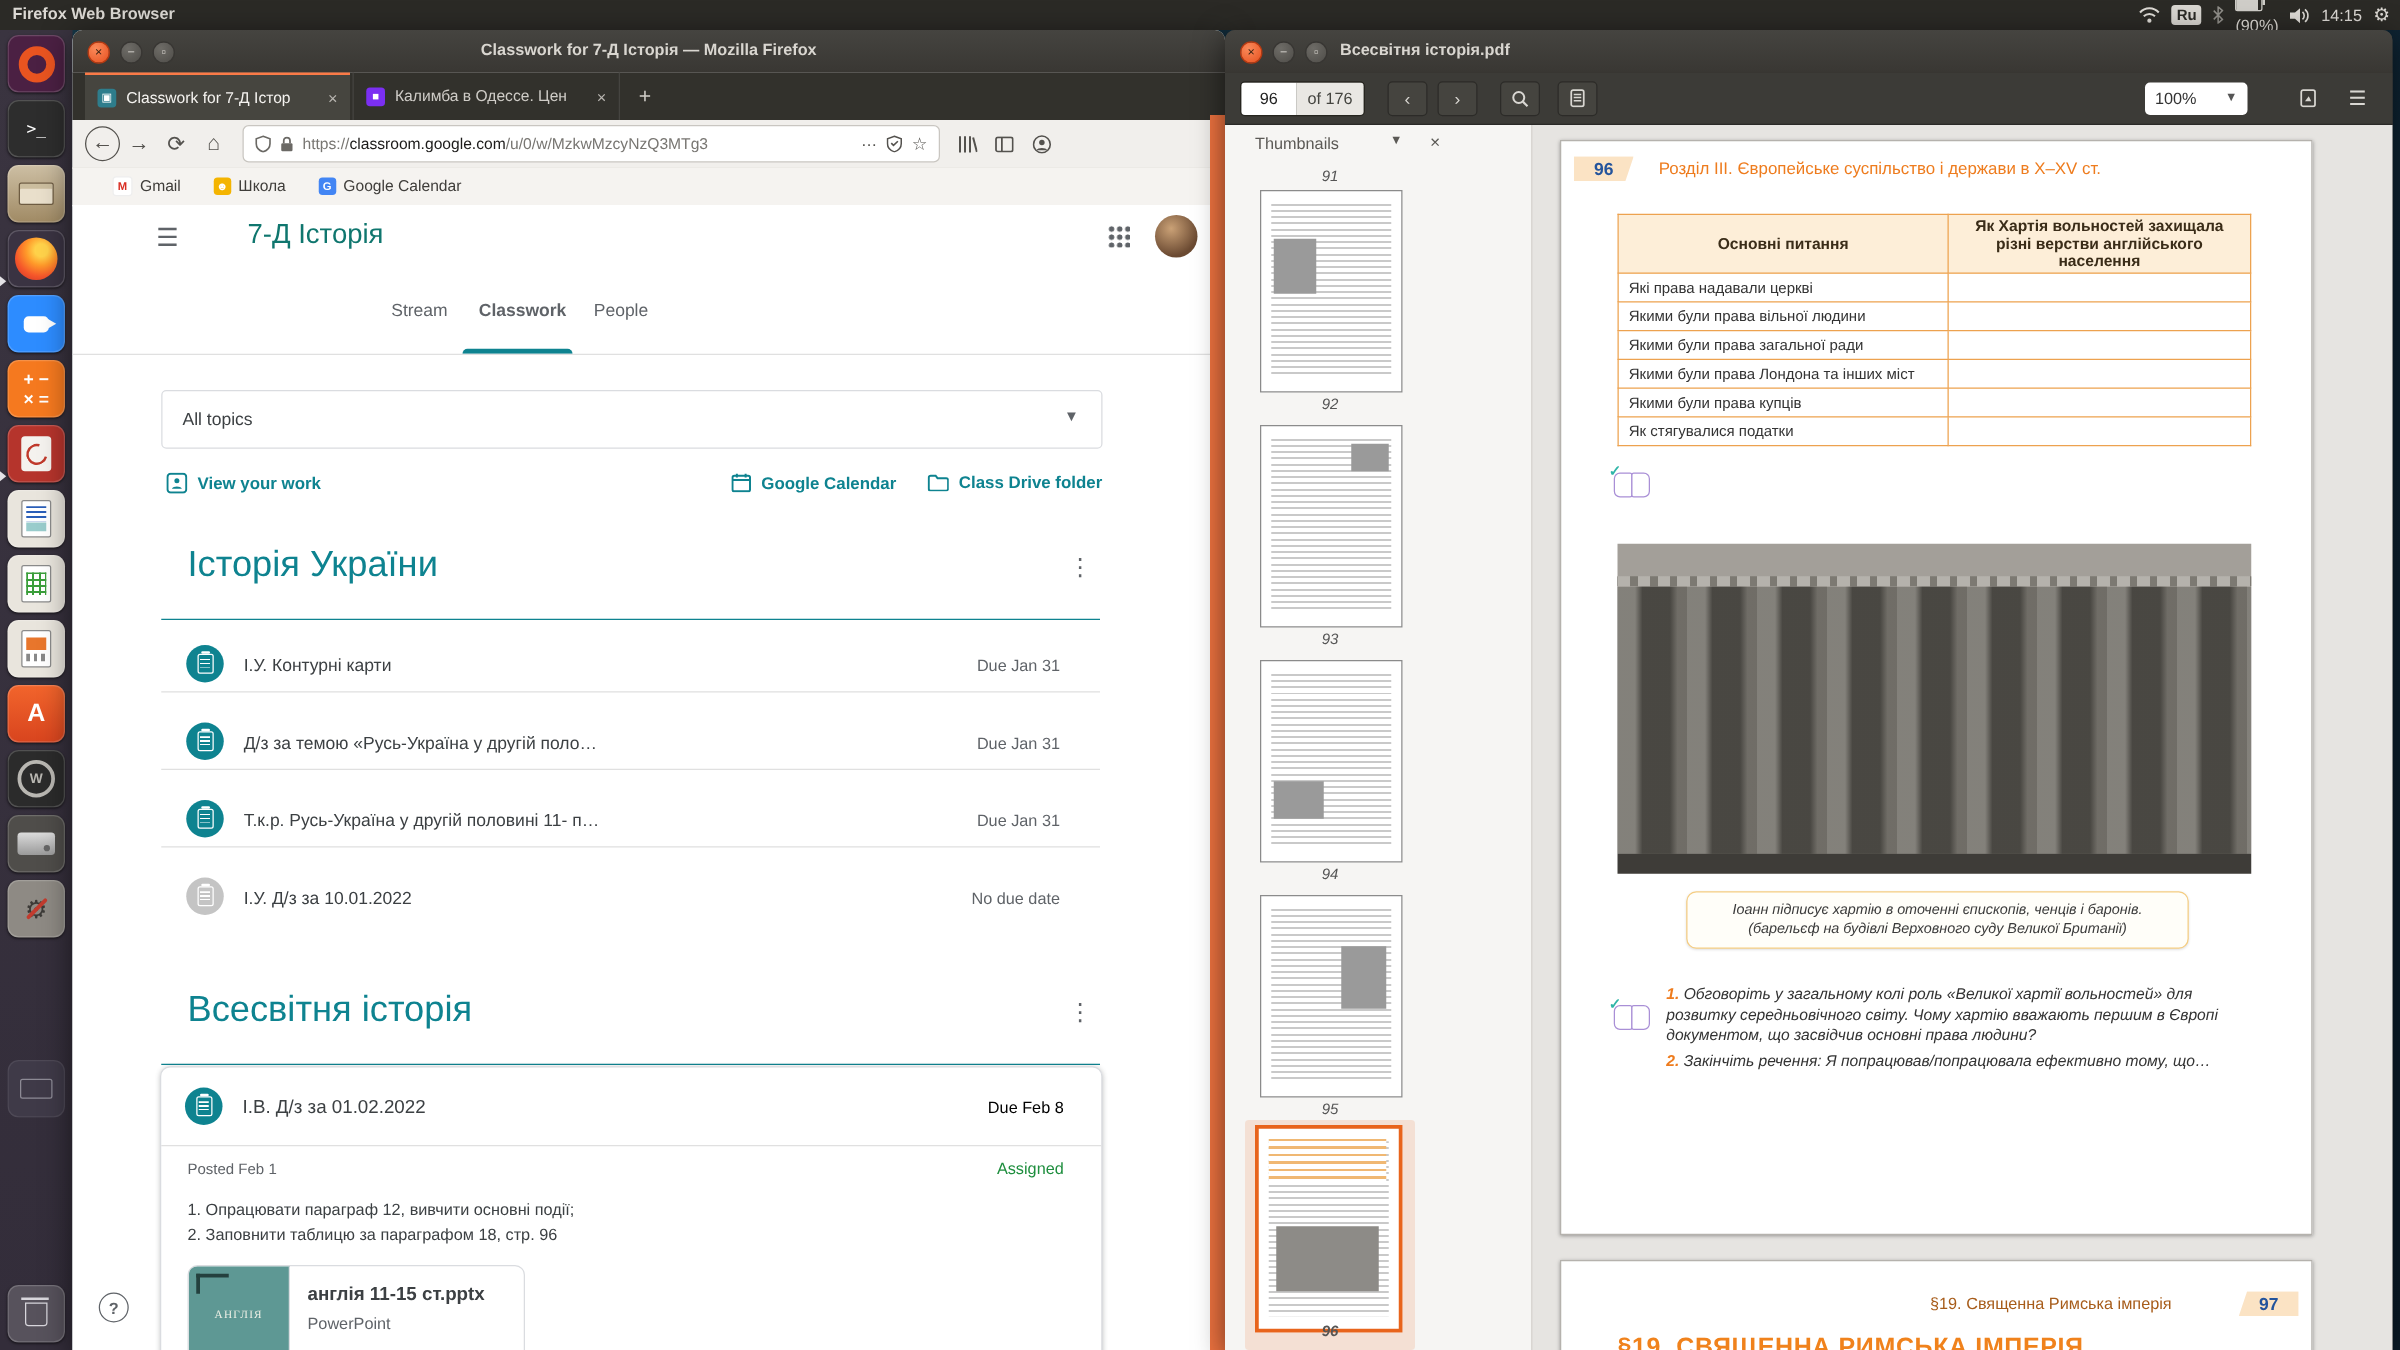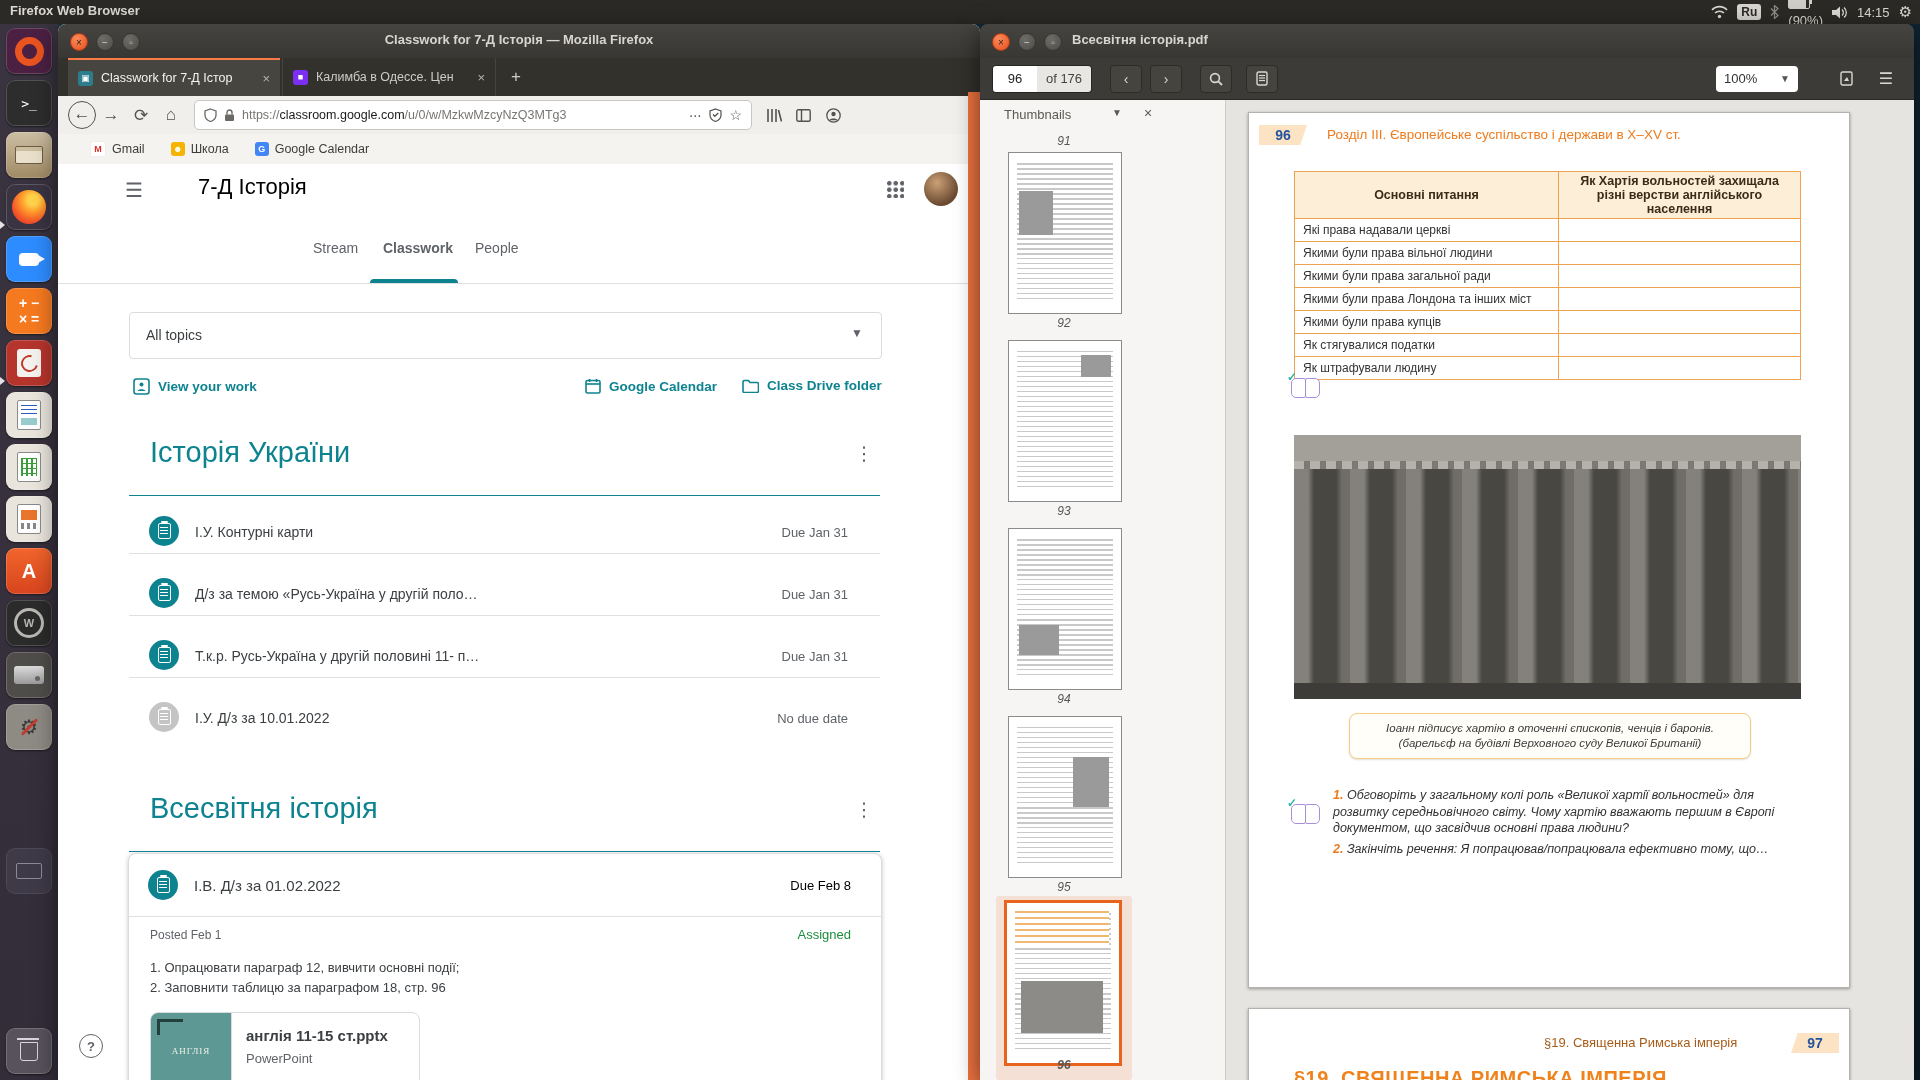--- a/index.html
+++ b/index.html
@@ -294,21 +294,21 @@
           <span>Школа</span>
         </span>
       <span class="bmitem">
           <span class="bmic" style="background:#4285f4;">G</span>
           <span>Google Calendar</span>
         </span>
     </div>
 
     <div class="fxcontent">
       <span class="abs" style="left:67px;top:14px;font-size:20px;color:#5f6368;">☰</span>
-      <span class="abs" style="left:140px;top:10px;font-size:22px;color:#000000;">7-Д Історія</span>
+      <span class="abs" style="left:140px;top:10px;font-size:22px;color:#0f766e;">7-Д Історія</span>
       <span class="abs" style="left:828px;top:16px;width:18px;height:18px;background-image:radial-gradient(circle,#5f6368 2px,transparent 2.4px);background-size:6.5px 6.5px;"></span>
       <span class="abs" style="left:866px;top:8px;width:34px;height:34px;border-radius:50%;background:radial-gradient(circle at 38% 32%,#caa176,#7a5436 60%,#4c3category0);background:radial-gradient(circle at 38% 32%,#caa176,#6b4a32 70%);"></span>
 
       <span class="cr-tab" style="left:255px;color:#5f6368;font-weight:normal;">Stream</span>
       <span class="cr-tab teal" style="left:325px;">Classwork</span>
       <span class="cr-tab" style="left:417px;color:#5f6368;font-weight:normal;">People</span>
       <span class="cr-underline" style="left:312px;top:115px;width:88px;"></span>
       <span class="hdiv" style="left:0;right:0;top:119px;"></span>
 
       <div class="select" style="left:71px;top:148px;width:751px;height:45px;">
@@ -507,24 +507,20 @@
                   <td></td>
                 </tr>
             <tr>
                   <td>Якими були права купців</td>
                   <td></td>
                 </tr>
             <tr>
                   <td>Як стягувалися податки</td>
                   <td></td>
                 </tr>
-            <tr>
-                  <td>Як штрафували людину</td>
-                  <td></td>
-                </tr>
           </tbody>
             </table>
 
           <span class="book" style="left:40px;top:262px;">
               <span class="bpage l"></span>
               <span class="bpage r"></span>
               <span class="bcheck">✓</span>
             </span>
 
           <div class="relief" style="left:45px;top:322px;width:507px;height:264px;"></div>

